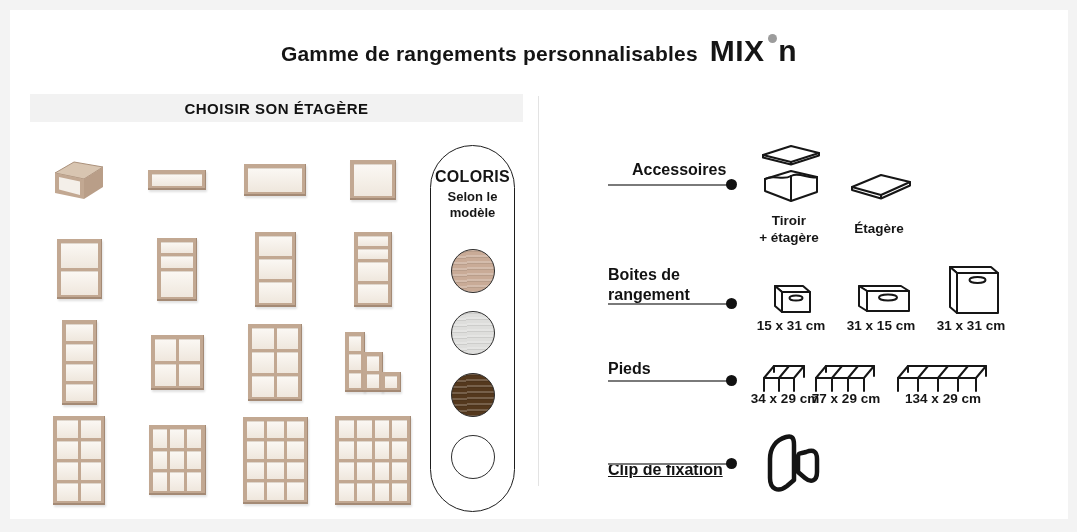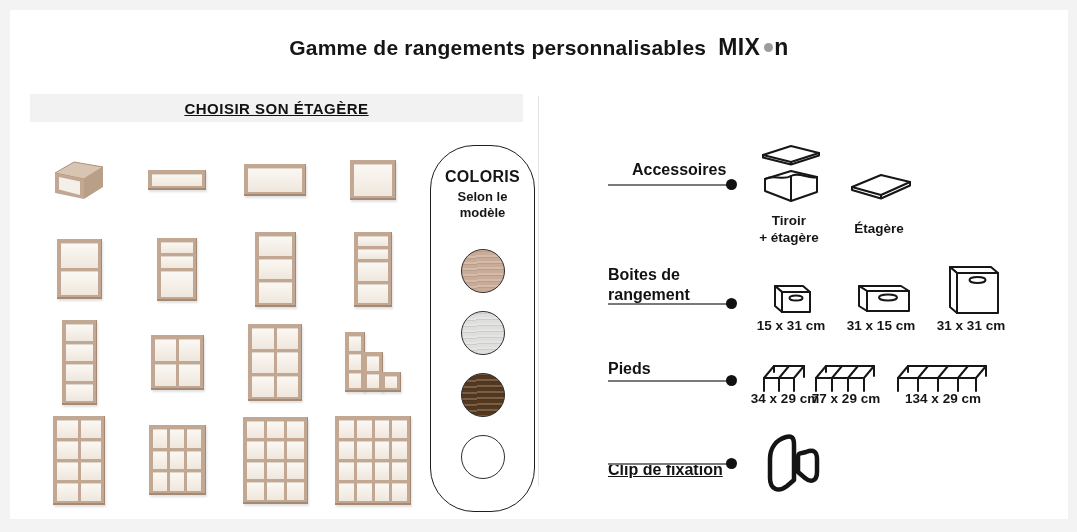--- a/index.html
+++ b/index.html
@@ -6,44 +6,44 @@
   body{
     width:1077px;height:532px;position:relative;overflow:hidden;
     background:#f3f3f3;font-family:"Liberation Sans","DejaVu Sans",sans-serif;
     color:#151515;-webkit-font-smoothing:antialiased;
   }
   .card{position:absolute;left:10px;top:10px;width:1058px;height:509px;background:#ffffff;}
 
   
   .title-row{position:absolute;top:24px;left:0;right:0;display:flex;justify-content:center;align-items:baseline;gap:12px;}
   .title-text{font-size:21px;font-weight:bold;letter-spacing:.2px;}
-  .brand{font-size:23px;font-weight:bold;letter-spacing:.4px;display:inline-flex;align-items:center;}
+  .brand{font-size:30px;font-weight:bold;letter-spacing:.4px;display:inline-flex;align-items:flex-start;}
   .brand-dot{width:9px;height:9px;border-radius:50%;display:inline-block;margin:0 1px 1px 4px;}
   .brand-modul{margin-left:8px;}
 
   
   .panel-header{position:absolute;top:84px;height:28px;background:#f2f2f2;
     display:flex;align-items:center;justify-content:center;
     font-size:15px;font-weight:bold;letter-spacing:.5px;color:#111;}
-  .panel-header.left{left:20px;width:493px;text-decoration:underline;}
+  .panel-header.left{left:20px;width:493px;}
   .panel-header.right{left:543px;width:494px;}
   .divider{position:absolute;left:528px;top:86px;width:1px;height:390px;background:#e3e3e3;}
 
   
   #shelf-grid{position:absolute;left:20px;top:128px;width:392px;height:374px;
     display:grid;grid-template-columns:repeat(4,1fr);grid-template-rows:84px 94px 92px 104px;}
   .shelf-slot{display:flex;align-items:center;justify-content:center;}
   .shelf{display:grid;gap:3px;padding:4px;box-sizing:border-box;
     box-shadow:inset -1px -2px 0 rgba(96,70,50,.30), 1px 2px 2px rgba(0,0,0,.12);}
   .shelf-cell{background:linear-gradient(180deg,#fbf8f4,#efe7dd);
     box-shadow:inset 0 1px 0 rgba(140,110,85,.25);}
   .stair{display:flex;align-items:flex-end;}
 
   
-  .coloris{position:absolute;left:420px;top:135px;width:105px;height:367px;box-sizing:border-box;
+  .coloris{position:absolute;left:420px;top:135px;width:85px;height:367px;box-sizing:border-box;
     border:1.5px solid #1d1d1d;border-radius:44px;background:#fff;
     display:flex;flex-direction:column;align-items:center;padding-top:22px;}
   .coloris-title{font-size:16px;font-weight:bold;letter-spacing:.3px;}
   .coloris-sub{font-size:13px;font-weight:bold;text-align:center;line-height:16px;margin-top:3px;width:64px;}
   #swatches{display:flex;flex-direction:column;gap:18px;margin-top:28px;align-items:center;}
   .swatch{width:44px;height:44px;border-radius:50%;border:1px solid #2e2e2e;box-sizing:border-box;}
   .grain{background-image:repeating-linear-gradient(178deg,
       rgba(255,255,255,.20) 0 2px, rgba(0,0,0,.08) 2px 3px, rgba(0,0,0,0) 3px 6px);}
 
   

